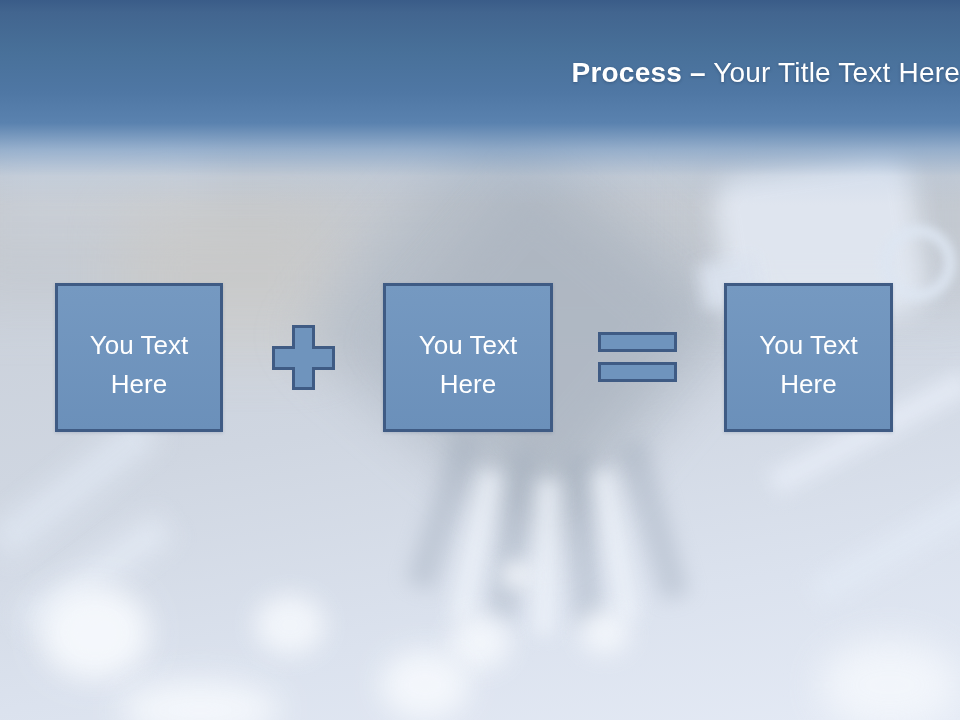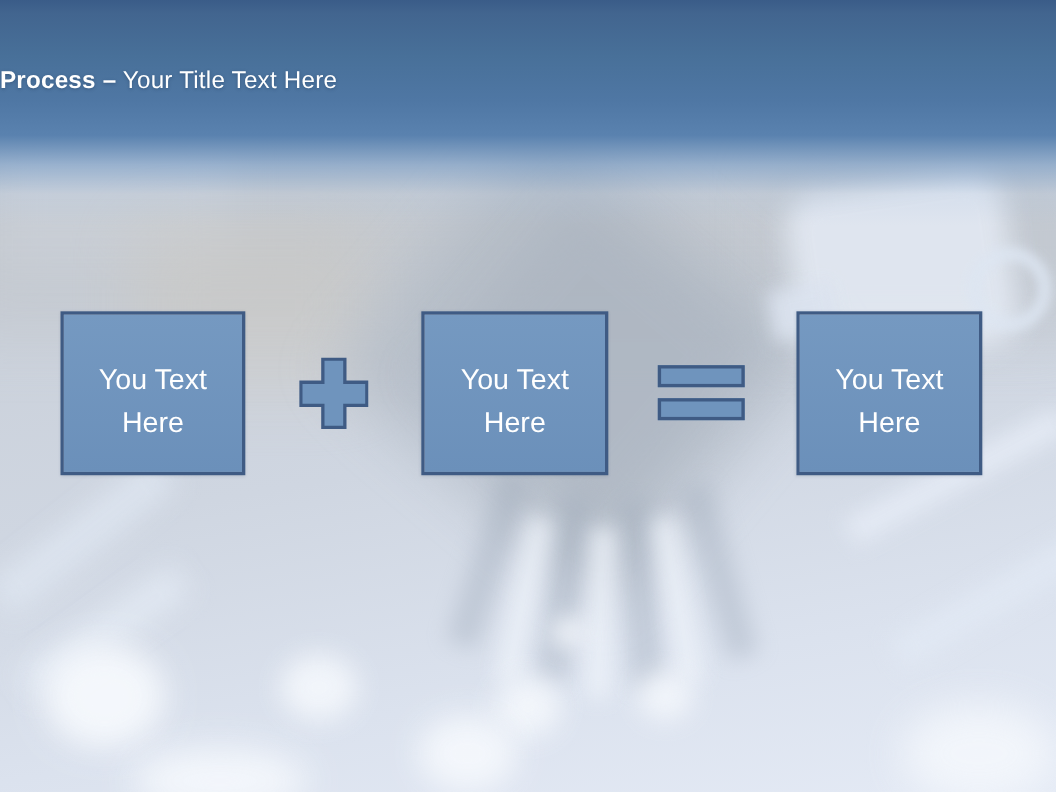--- a/index.html
+++ b/index.html
@@ -46,22 +46,22 @@
     background:linear-gradient(180deg,
       var(--header-top,#3a5c88) 0%,
       #42658f 6%, #487099 25%, #4f77a4 45%,
       var(--header-bottom,#5a82af) 60%,
       rgba(110,150,195,.55) 73%,
       rgba(170,195,225,.18) 86%,
       rgba(205,220,240,0) 100%);
   }
   .title{
     position:absolute; top:52px; left:0; width:100%; margin:0;
-    text-align:left; color:var(--title-color,#ffffff);
-    font-size:22px; font-weight:400; line-height:42px;
+    text-align:right; color:var(--title-color,#ffffff);
+    font-size:28px; font-weight:400; line-height:42px;
     text-shadow:0 1px 3px rgba(20,40,70,.35); letter-spacing:.2px;
   }
   .title .t-bold{font-weight:700;}
   
   .pbox{
     position:absolute; top:283px; height:149px; box-sizing:border-box;
     border:3px solid var(--shape-border,#3f5b84);
     background:linear-gradient(180deg,#7599c1 0%,#6b90ba 100%);
     display:flex; align-items:center; justify-content:center;
     color:#fff; font-size:26px; line-height:39px; text-align:center;

